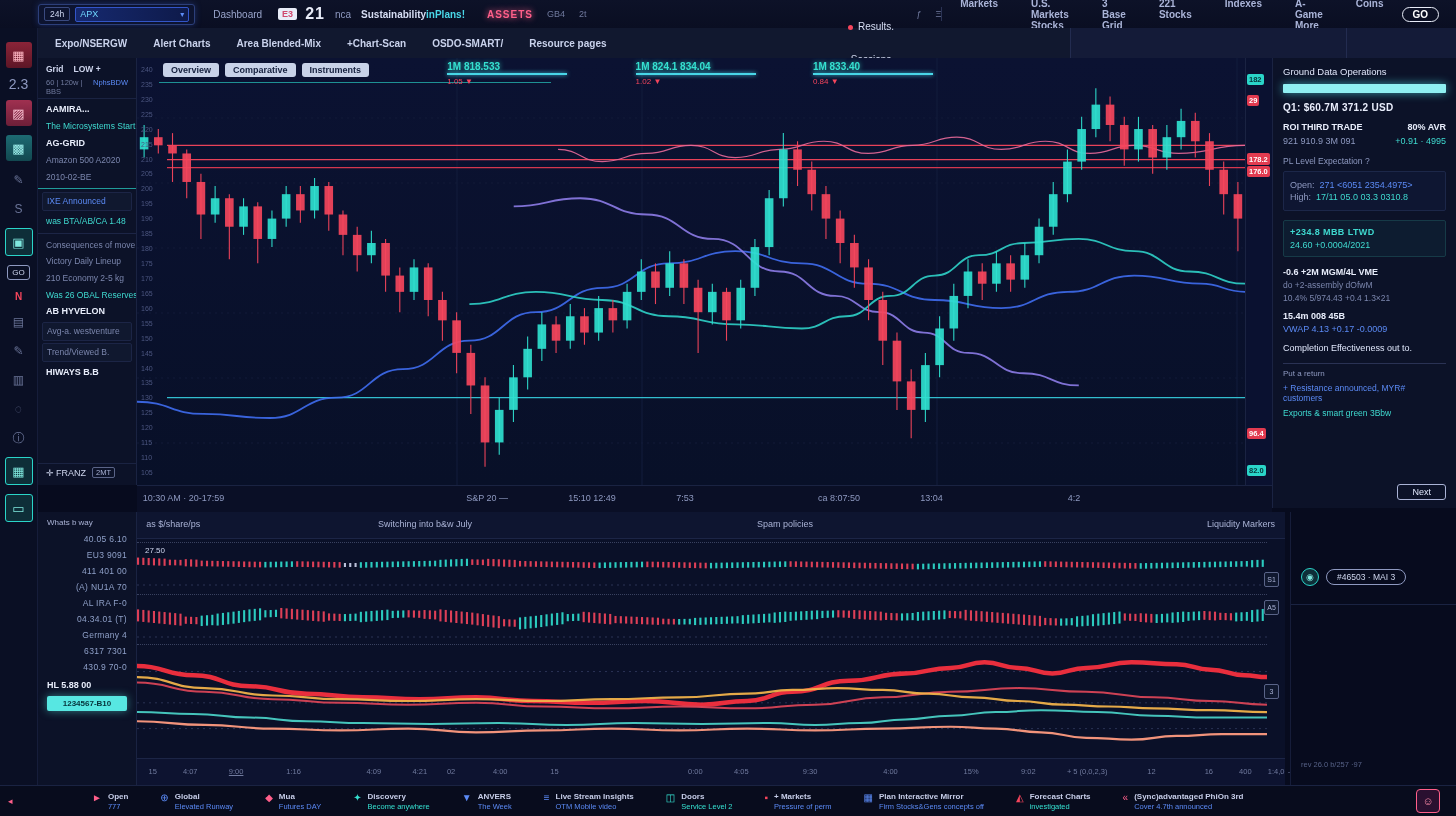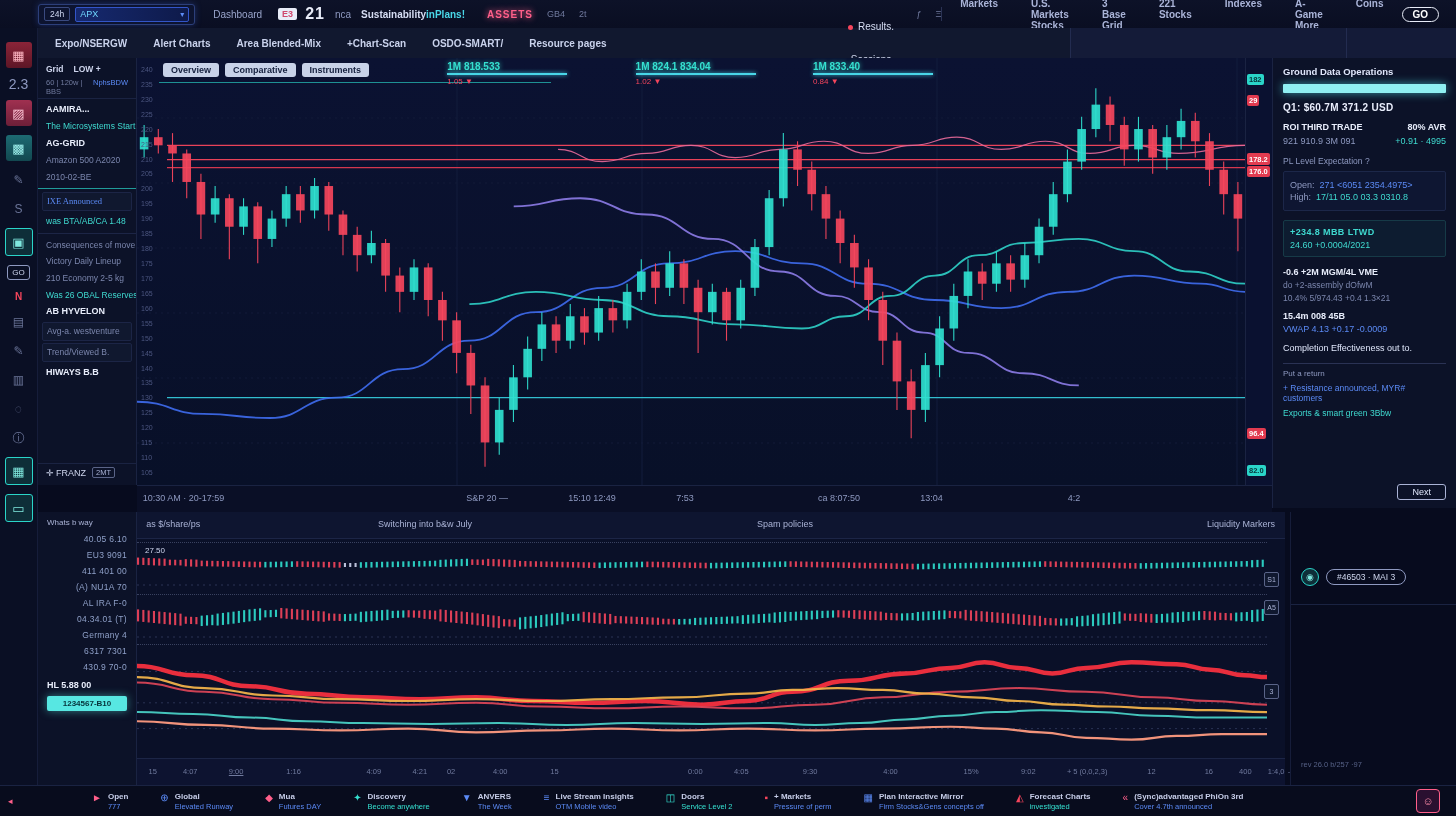--- a/index.html
+++ b/index.html
@@ -53,21 +53,21 @@
   .watch{position:absolute;left:38px;top:58px;width:99px;height:427px;background:#0c1228;border-right:1px solid #1a2342;
     font-size:8.5px;box-sizing:border-box;padding:4px 0;}
   .watch-tabs{display:flex;gap:10px;padding:2px 8px;color:#cfd6ee;font-weight:bold;}
   .watch-sub{display:flex;gap:6px;padding:2px 8px;color:#707a9e;font-size:7.5px;border-bottom:1px solid #1a2342;}
   .watch-sub .bdw{color:#5b8af5;}
   .wlist{padding-top:2px;}
   .wi{padding:3px 8px;line-height:1.25;cursor:default;white-space:nowrap;overflow:hidden;}
   .wi.b{color:#e8edfb;font-weight:bold;font-size:9px;}
   .wi.t{color:#3fd9cf;}
   .wi.d{color:#7b86ad;}
-  .wi.bl{color:#5b8af5;font-family:Liberation Serif, serif;}
+  .wi.bl{color:#5b8af5;}
   .wi.bx{background:#10182f;border:1px solid #1c2546;border-radius:2px;margin:2px 4px;padding:3px 4px;}
   .whr{border-top:1px solid #1c2546;margin:3px 0;}
   .whr.teal{border-top:1px solid rgba(42,213,201,.7);}
   .watch-foot{position:absolute;bottom:4px;left:0;width:100%;display:flex;align-items:center;gap:6px;padding:3px 8px;
     color:#cfd6ee;font-size:9px;box-sizing:border-box;border-top:1px solid #1a2342;}
   .watch-foot .badge2{border:1px solid #5a6488;border-radius:2px;padding:0 3px;font-size:7.5px;color:#aab3d6;}
 
   
   .chart{position:absolute;left:137px;top:58px;width:1108px;height:427px;background:linear-gradient(180deg,#0b1232,#081028);overflow:hidden;}
   .chips{position:absolute;left:26px;top:5px;display:flex;gap:6px;z-index:3;}
@@ -105,21 +105,21 @@
     font-size:8.5px;box-sizing:border-box;padding:6px 0;}
   .bl-header{color:#aab3d6;font-size:8px;padding:0 9px 4px;}
   .bl-row{color:#8fa0c8;padding:3px 9px;letter-spacing:.3px;text-align:right;}
   .bl-bold{color:#e8edfb;font-weight:bold;padding:5px 9px 3px;font-size:9px;}
   .bl-btn{margin:3px 9px;background:#57e7e2;color:#06323a;font-weight:bold;font-size:8px;text-align:center;
     padding:3px 0;border-radius:2px;box-shadow:0 0 8px rgba(87,231,226,.5);cursor:pointer;}
 
   
   .rpanel{position:absolute;left:1272px;top:58px;width:184px;height:450px;background:#0c1228;border-left:1px solid #1a2342;
     box-sizing:border-box;padding:8px 10px;font-size:9px;}
-  .rp-title{font-size:9.5px;font-weight:bold;color:#dfe6fa;}
+  .rp-title{font-size:9.5px;font-weight:normal;color:#dfe6fa;}
   .rp-bar{height:9px;background:#8ff0f2;margin:7px 0 9px;border-radius:1px;box-shadow:0 0 10px rgba(79,224,232,.65);}
   .rp-headline{font-weight:bold;font-size:10px;color:#e8edfb;margin-bottom:9px;letter-spacing:.3px;}
   .rp-row{display:flex;justify-content:space-between;margin-bottom:4px;}
   .rp-row .k{color:#e8edfb;font-weight:bold;}
   .rp-row .k2{color:#8e99c0;}
   .rp-row .v{color:#e8edfb;font-weight:bold;}
   .rp-row .vt{color:#3fd9cf;}
   .rp-pl{color:#8e99c0;margin:10px 0 5px;font-size:8.5px;}
   .rp-quote{background:#0e1632;border:1px solid #1c2749;border-radius:2px;padding:6px;margin-bottom:9px;}
   .rp-quote .qr{display:flex;gap:5px;margin:2px 0;}

